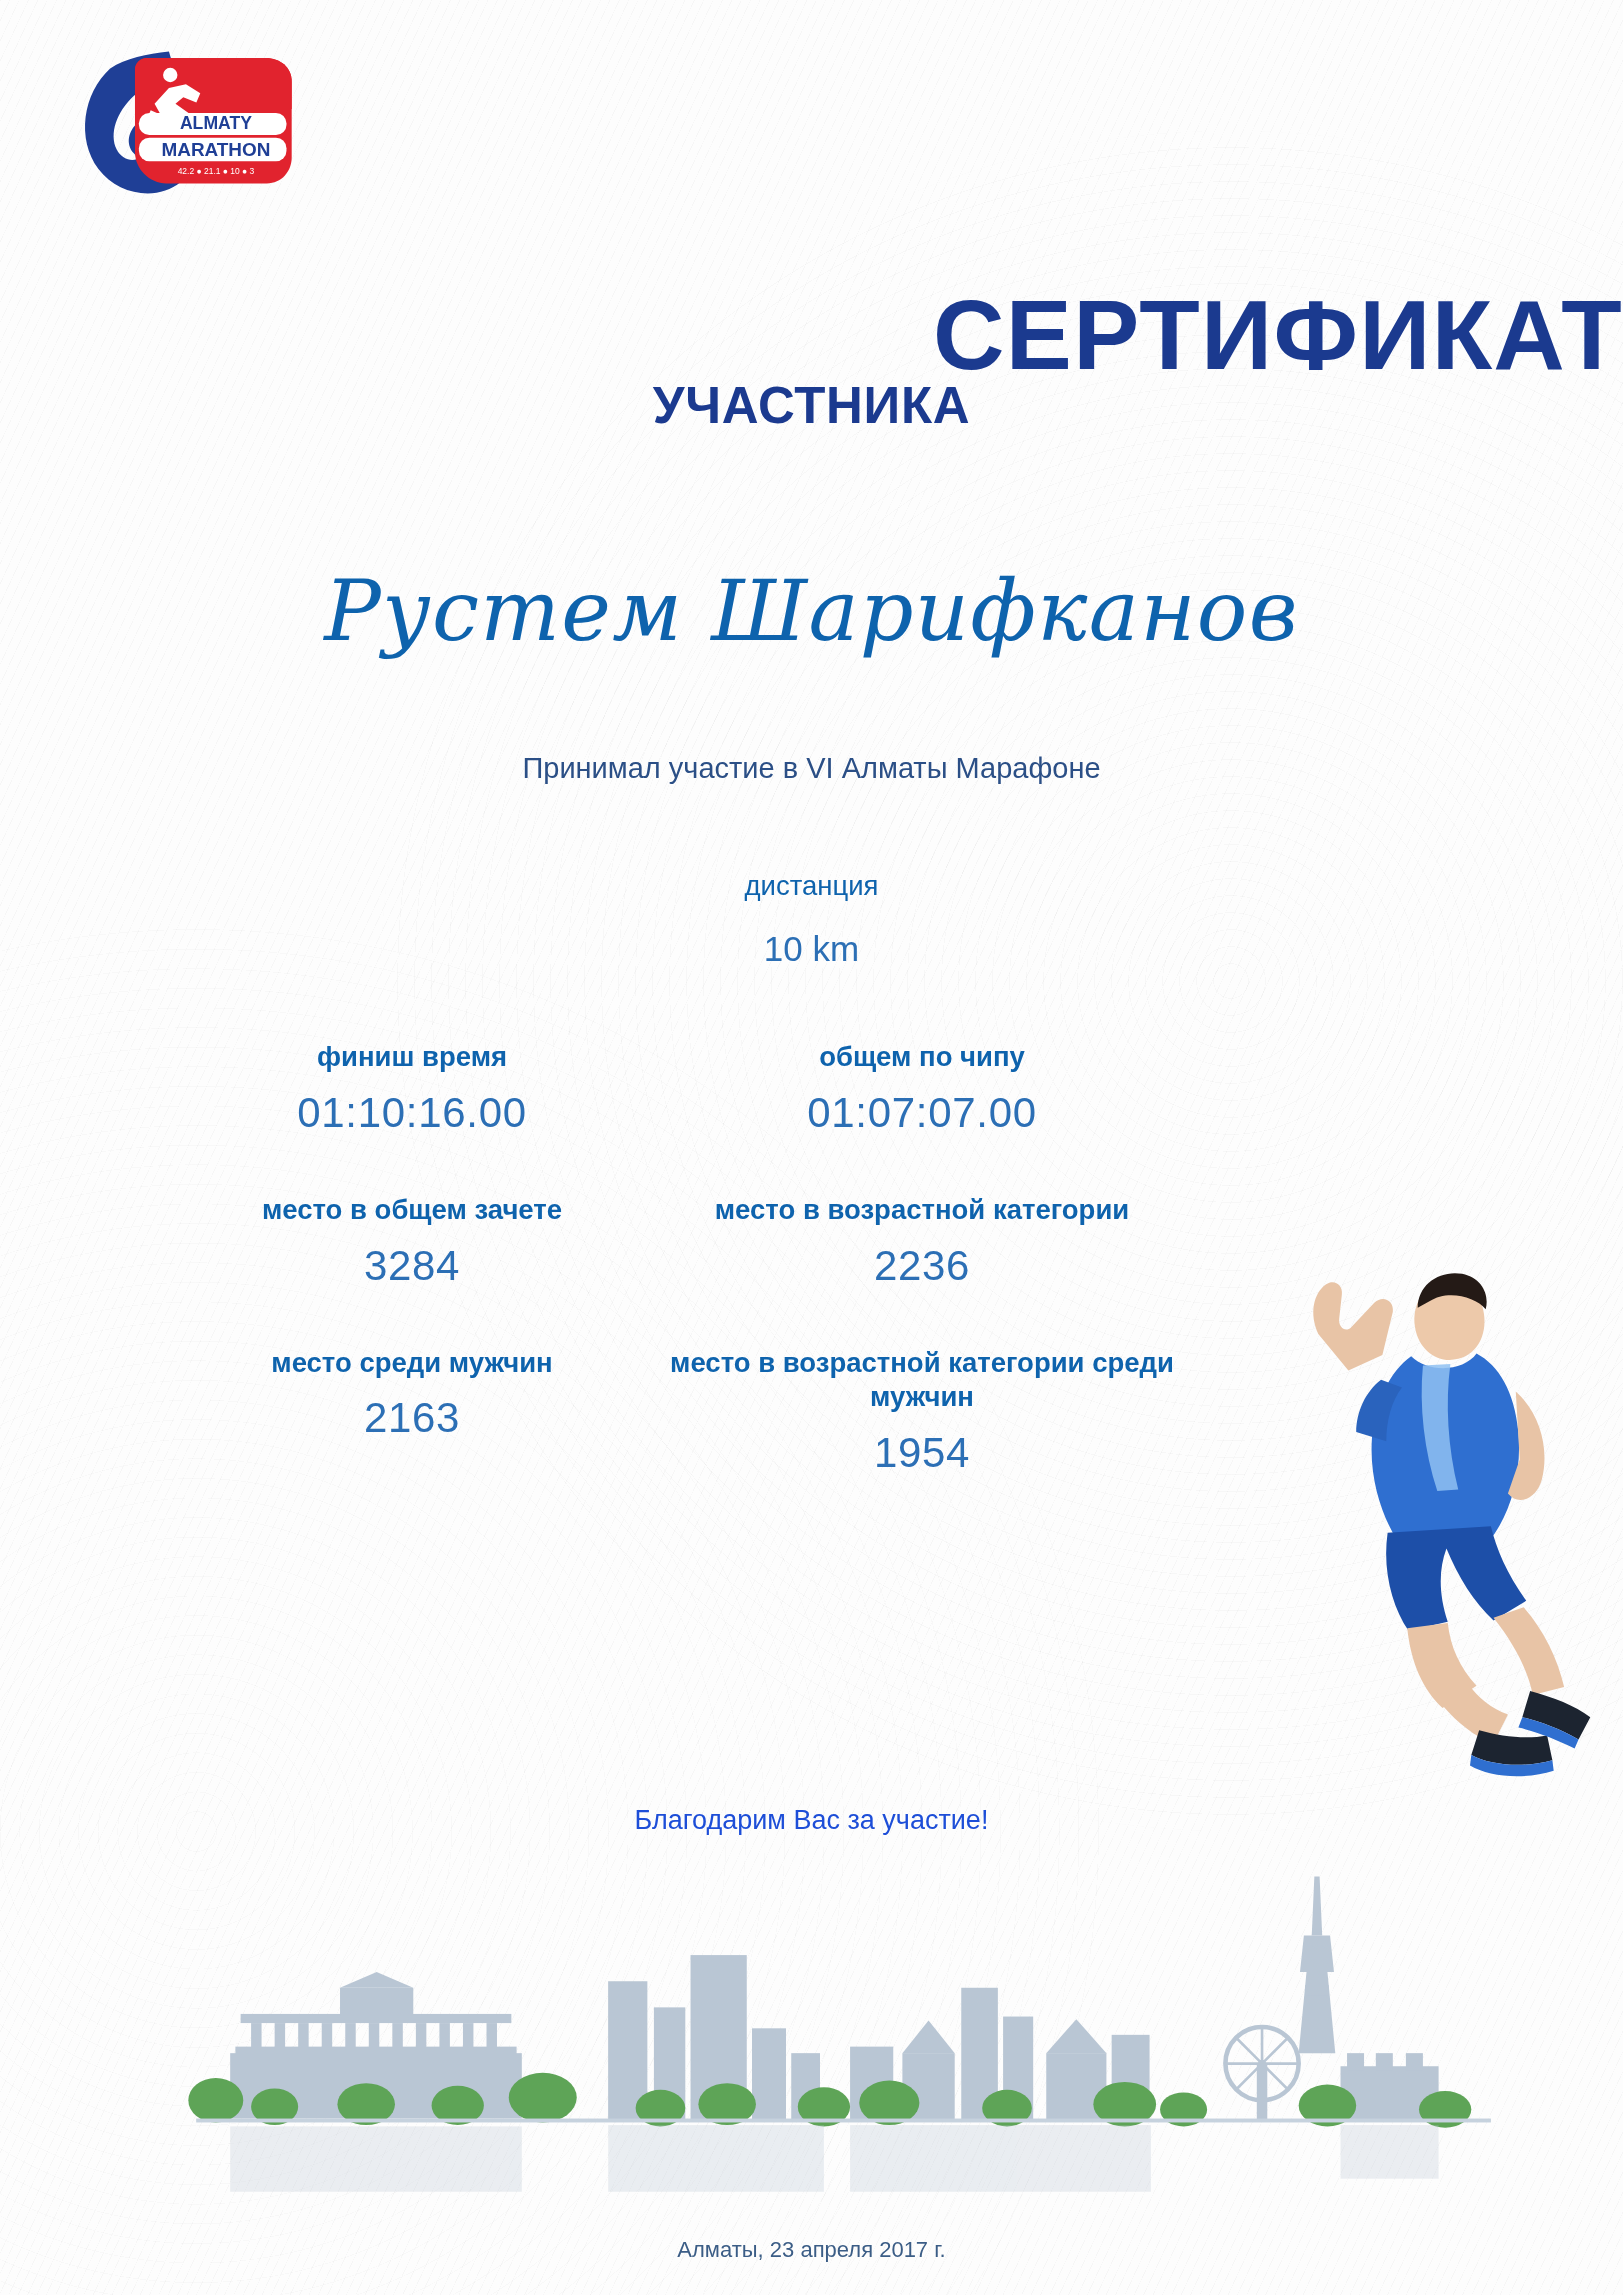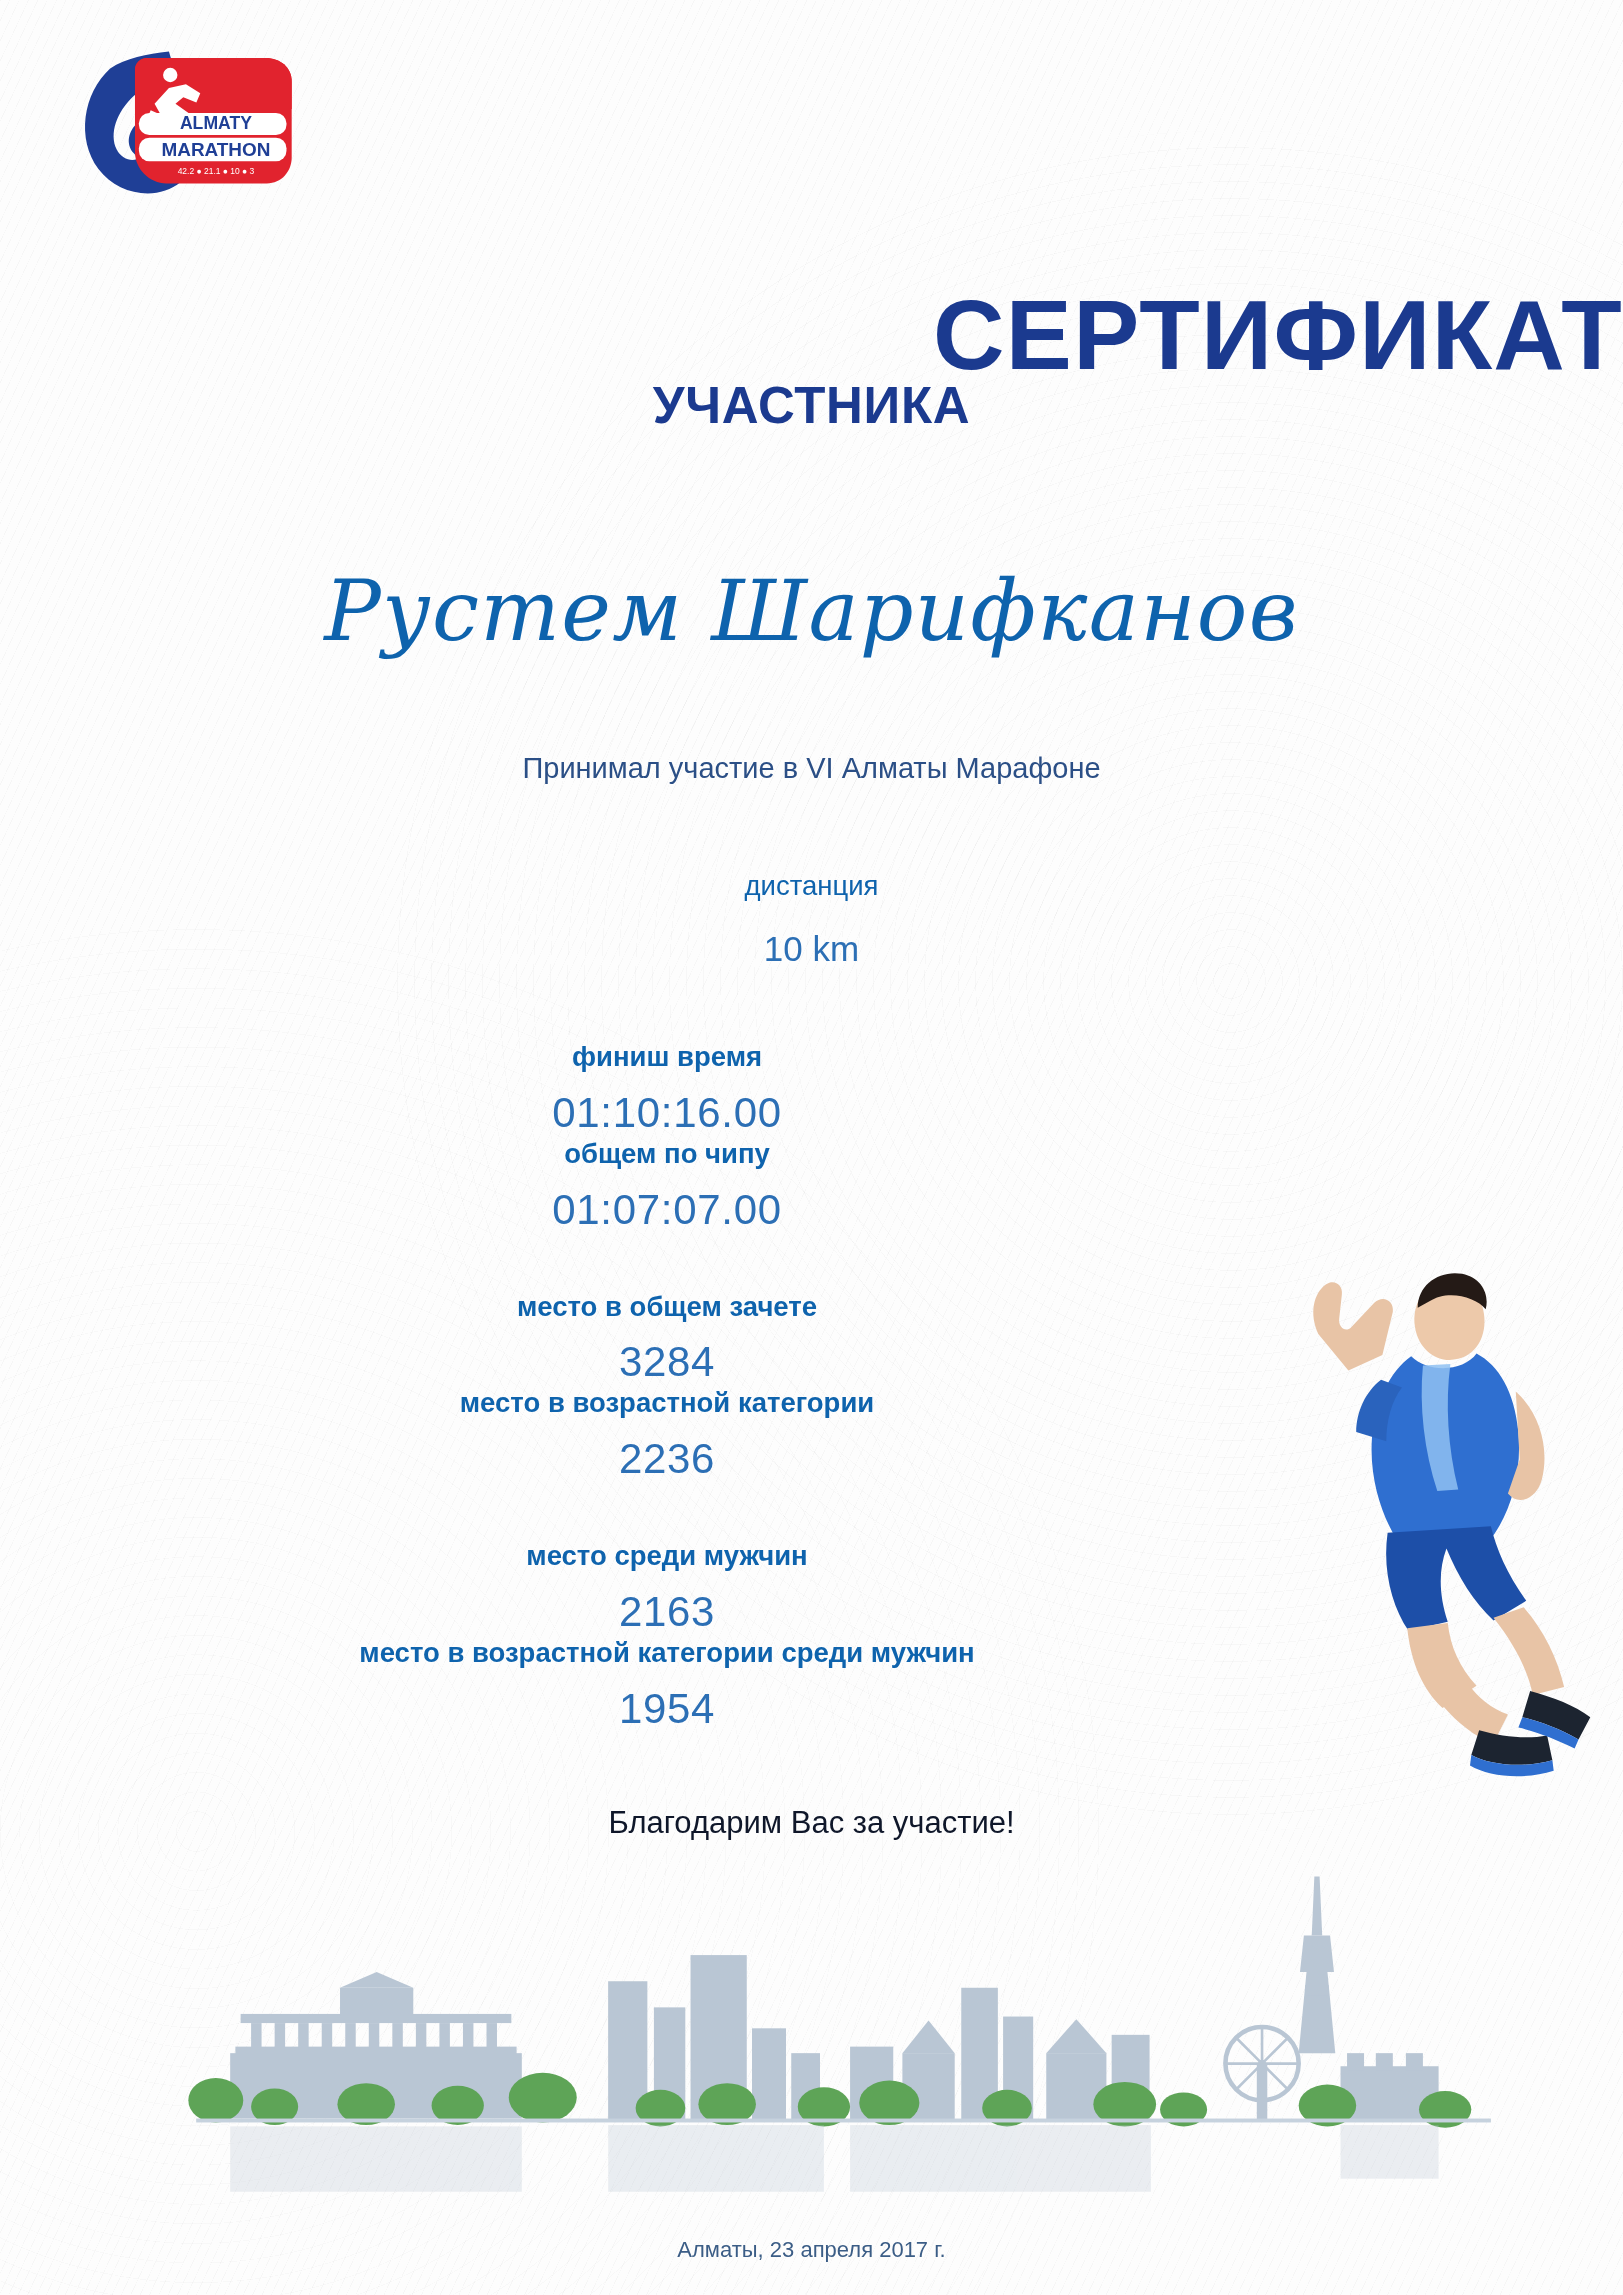--- a/index.html
+++ b/index.html
@@ -142,21 +142,20 @@
   .stats {
     position: absolute;
     left: 157px;
     top: 1040px;
     width: 1020px;
   }
   .stat-row {
     display: flex;
     width: 100%;
     margin-bottom: 56px;
-    flex-direction: column;
   }
   .stat-cell {
     flex: 1 1 50%;
     text-align: center;
   }
   .stat-label {
     font-size: 27.5px;
     font-weight: bold;
     color: #0e63ad;
     line-height: 1.25;
@@ -167,22 +166,22 @@
     margin-top: 14.4px;
     letter-spacing: 0.7px;
   }
 
   .thanks {
     position: absolute;
     left: 0;
     right: 0;
     top: 1805px;
     text-align: center;
-    font-size: 31px;
-    color: #0f172a;
+    font-size: 27px;
+    color: #1d4ed8;
   }
 
   .place-date {
     position: absolute;
     left: 0;
     right: 0;
     top: 2220px;
     text-align: center;
     font-size: 22px;
     color: #3b5d86;

